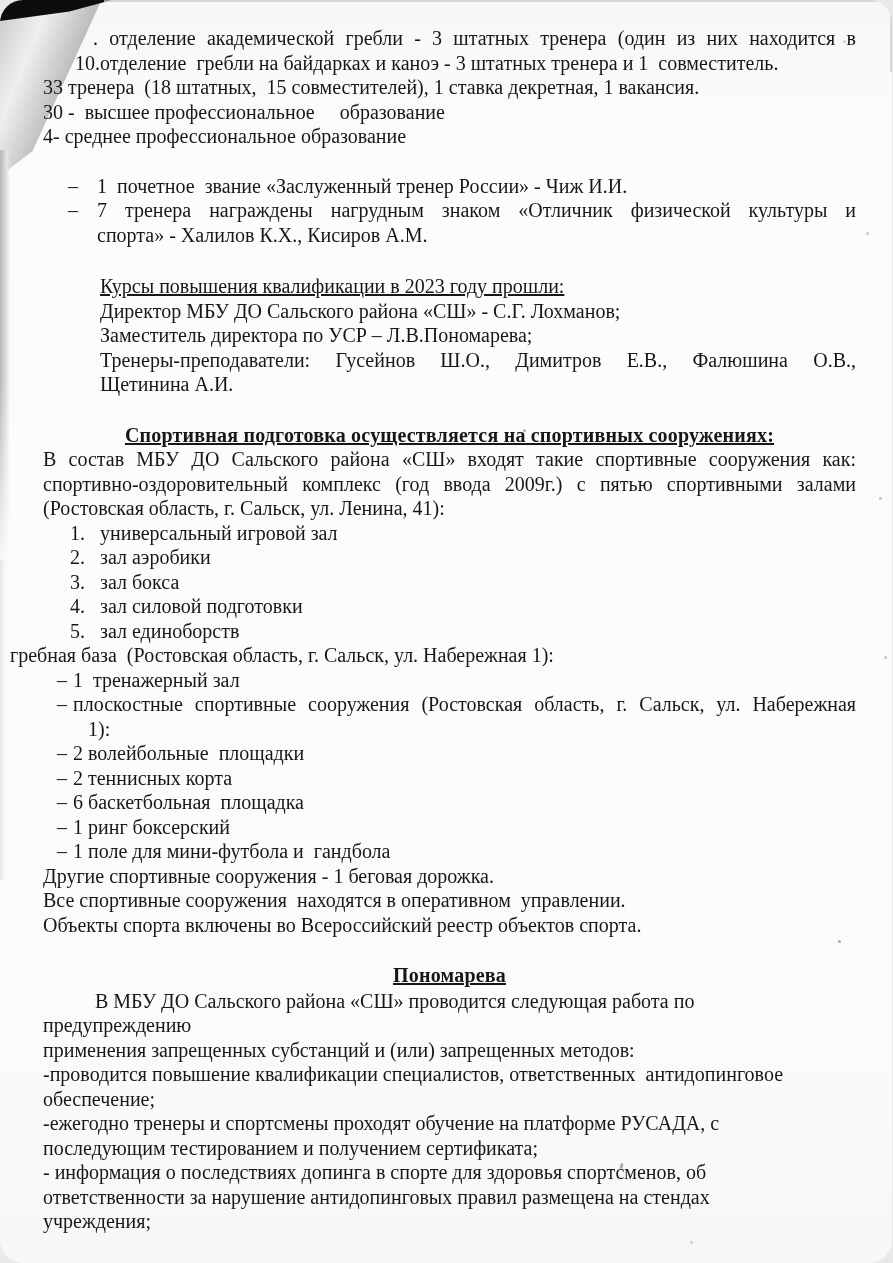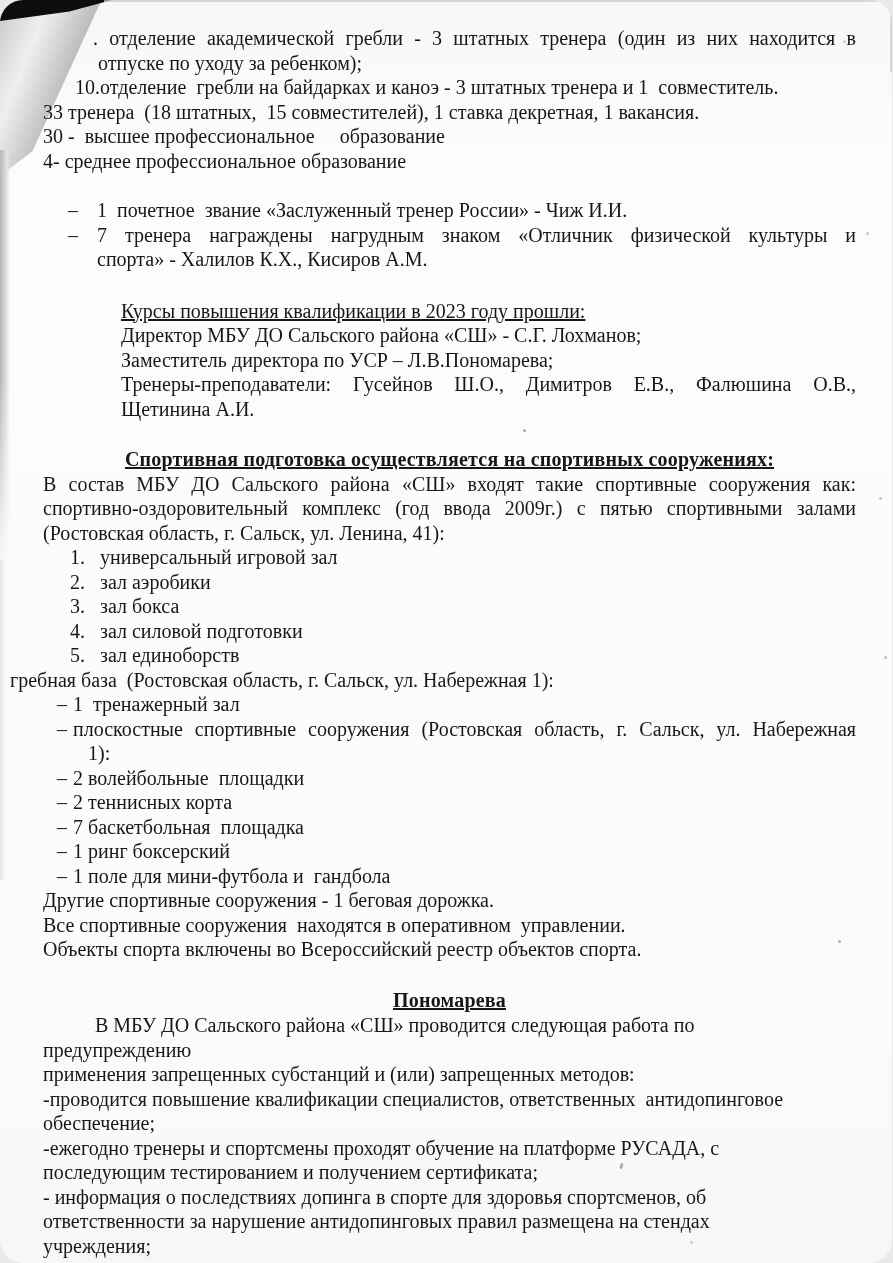--- a/index.html
+++ b/index.html
@@ -57,21 +57,21 @@
   .li{display:flex;align-items:flex-start;}
   .li .t{flex:1 1 auto;}
   .li.award{margin-left:25px;}
   .li.award .m{flex:0 0 29px;white-space:pre;}
   .li.numbered{margin-left:27px;}
   .li.numbered .m{flex:0 0 30px;white-space:pre;}
   .li.dash{margin-left:14px;}
   .li.dash .m{flex:0 0 16px;white-space:pre;}
   .li.item10{margin-left:32px;justify-content:center;}
   .li.item10 .m{flex:0 0 23px;white-space:pre;}
-  .courses{margin-top:27px;margin-left:78px;}
+  .courses{margin-top:27px;margin-left:57px;}
   .awards{margin-top:25px;}
   .heading{
     margin-top:26px;
     text-align:center;font-weight:bold;
     text-decoration:underline;
     letter-spacing:.2px;
   }
   .underlined{text-decoration:underline;}
   .anti-para{margin-top:1px;}
   section{position:relative;}
@@ -85,21 +85,20 @@
   <div class="art-top-black"></div>
   <div class="art-left-band"></div>
   <div class="art-left-band2"></div>
   <div class="art-top-line"></div>
   <div class="art-right-line"></div>
 
   <main class="content">
 
     <section>
       <div class="line ml50 just">.  отделение   академической   гребли - 3 штатных тренера (один из них находится в</div>
-      <div class="line ml55">отпуске по уходу за ребенком);</div>
       <div class="li item10">
         <span class="m">10.</span>
         <span class="t line">отделение  гребли на байдарках и каноэ - 3 штатных тренера и 1  совместитель.</span>
       </div>
       <div class="line">33 тренера  (18 штатных,  15 совместителей), 1 ставка декретная, 1 вакансия.</div>
       <div class="line">30 -  высшее профессиональное     образование</div>
       <div class="line">4- среднее профессиональное образование</div>
     </section>
 
     <section class="awards">
@@ -163,21 +162,21 @@
       <div class="li dash">
         <span class="m">–</span>
         <span class="t line">2 волейбольные  площадки</span>
       </div>
       <div class="li dash">
         <span class="m">–</span>
         <span class="t line">2 теннисных корта</span>
       </div>
       <div class="li dash">
         <span class="m">–</span>
-        <span class="t line">7 баскетбольная  площадка</span>
+        <span class="t line">6 баскетбольная  площадка</span>
       </div>
       <div class="li dash">
         <span class="m">–</span>
         <span class="t line">1 ринг боксерский</span>
       </div>
       <div class="li dash">
         <span class="m">–</span>
         <span class="t line">1 поле для мини-футбола и  гандбола</span>
       </div>
 

